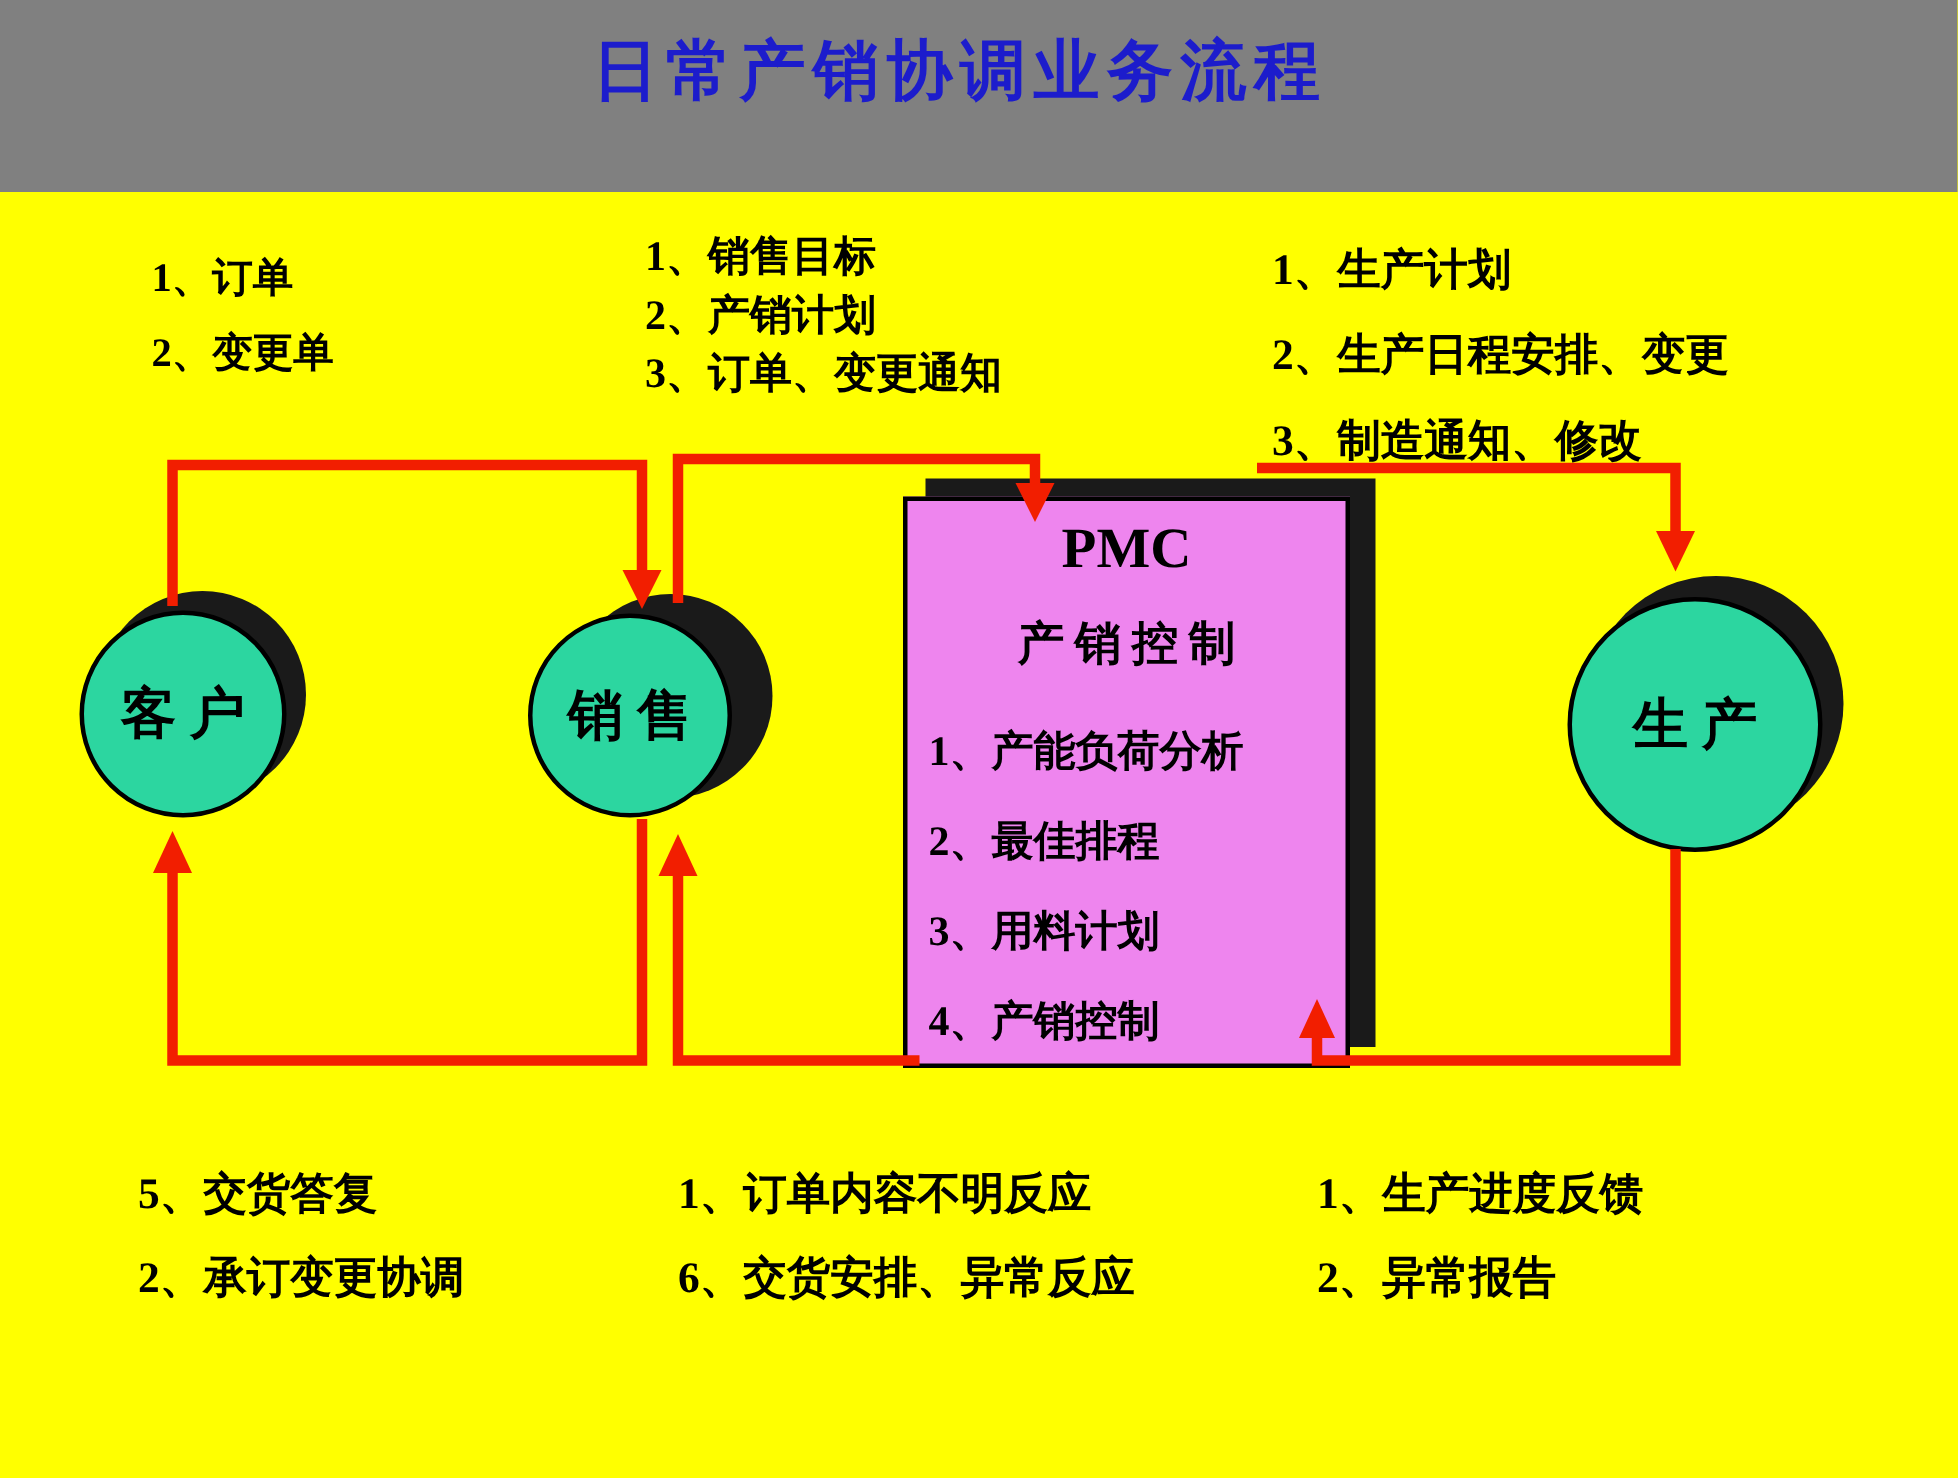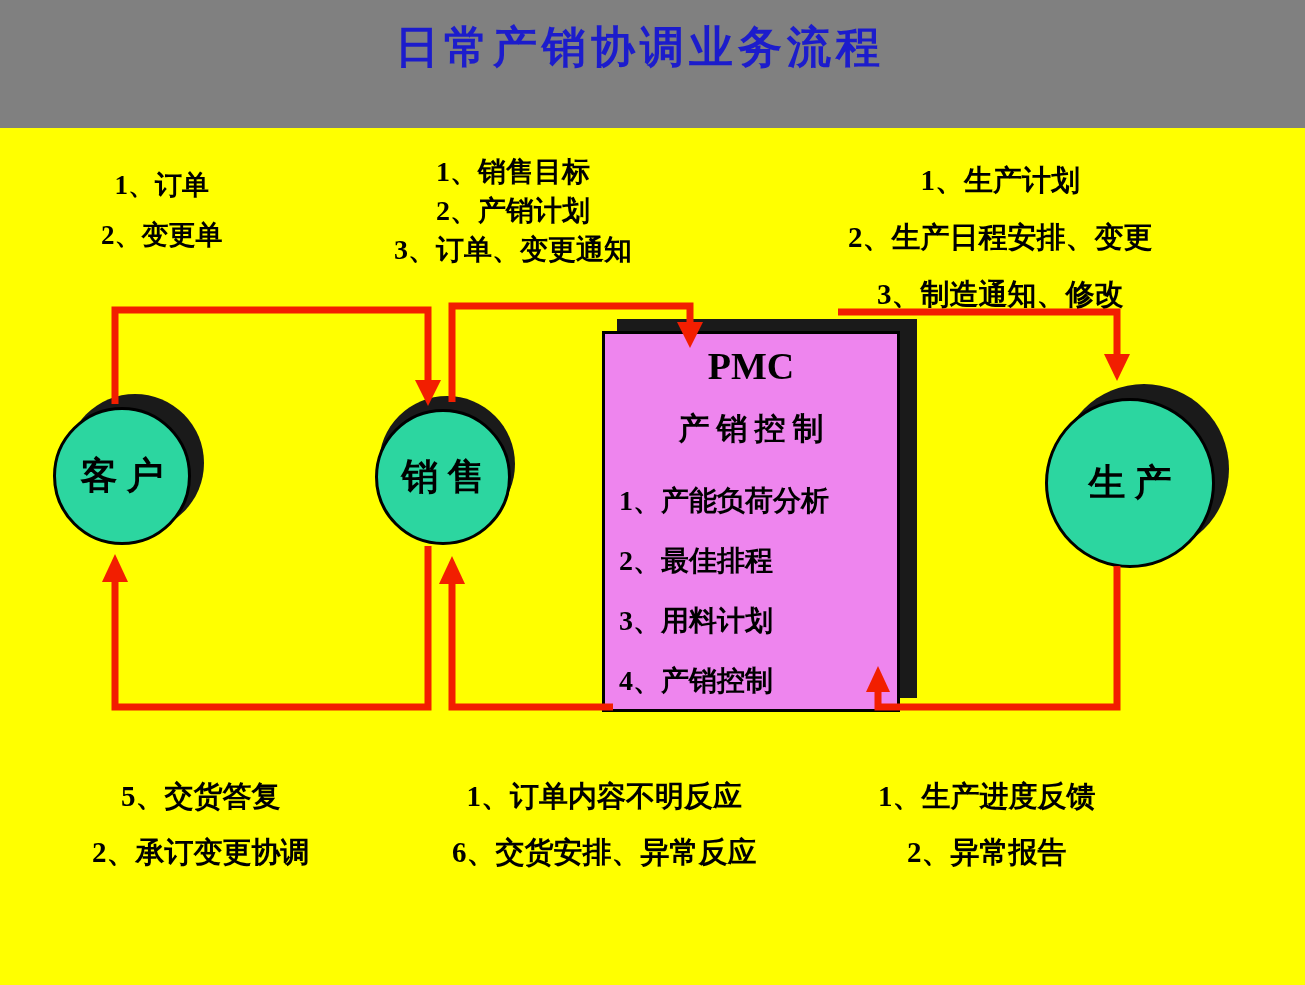--- a/index.html
+++ b/index.html
@@ -12,44 +12,44 @@
   .slide{position:absolute;left:0;top:0;width:1305px;height:985px;background:#ffff00;}
 
   
   .header{position:absolute;left:0;top:0;width:1305px;height:128px;background:#808080;}
   .title{
     position:absolute;top:18px;left:0;width:1280px;text-align:center;
     font-size:44px;font-weight:bold;color:#1c1ccc;letter-spacing:5px;
   }
 
   
-  .labels{position:absolute;font-weight:bold;color:#000;text-align:center;}
+  .labels{position:absolute;font-weight:bold;color:#000;}
   .labels .line{white-space:nowrap;}
   .tl{left:101px;top:160px;font-size:27px;}
   .tl .line{line-height:50px;}
   .tm{left:394px;top:152px;font-size:28px;}
-  .tm .line{line-height:39px;}
+  .tm .line{line-height:39px;margin-left:36px;}
   .tr{left:848px;top:152px;font-size:29px;}
   .tr .line{line-height:57px;}
   .bl{left:92px;top:768px;font-size:29px;}
   .bm{left:452px;top:768px;font-size:29px;}
   .br{left:878px;top:768px;font-size:29px;}
   .bl .line,.bm .line,.br .line{line-height:56px;}
 
   
   .node-shadow{position:absolute;border-radius:50%;background:#1a1a1a;}
   .node{
     position:absolute;border-radius:50%;background:#2cd6a0;border:3px solid #000;
     box-sizing:border-box;display:flex;align-items:center;justify-content:center;
     font-size:37px;font-weight:bold;color:#000;letter-spacing:9px;text-indent:9px;
   }
   .sh-customer{left:66px;top:394px;width:138px;height:138px;}
   .nd-customer{left:53px;top:407px;width:138px;height:138px;}
   .sh-sales{left:379px;top:396px;width:136px;height:136px;}
-  .nd-sales{left:375px;top:409px;width:136px;height:136px;}
+  .nd-sales{left:352px;top:409px;width:136px;height:136px;}
   .sh-production{left:1059px;top:384px;width:170px;height:170px;}
   .nd-production{left:1045px;top:398px;width:170px;height:170px;}
 
   
   .pmc-shadow{position:absolute;left:617px;top:319px;width:300px;height:379px;background:#1a1a1a;}
   .pmc{
     position:absolute;left:602px;top:331px;width:298px;height:381px;
     background:#ee85ee;border:3px solid #000;box-sizing:border-box;
   }
   .pmc-title{position:absolute;top:10px;left:0;width:100%;text-align:center;

